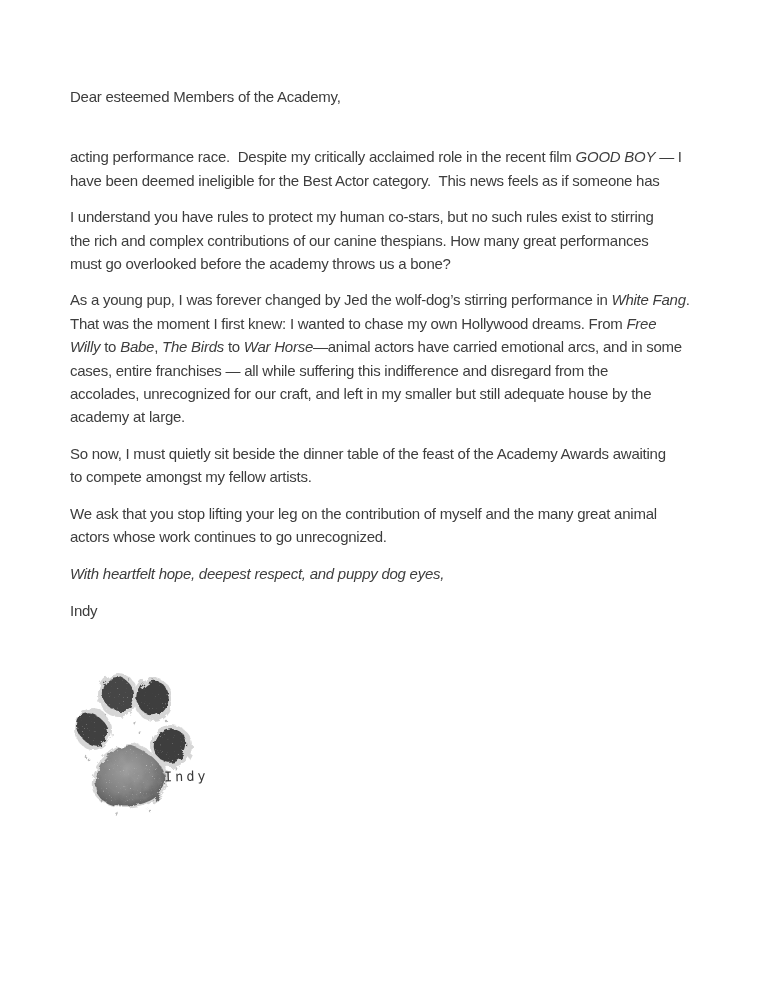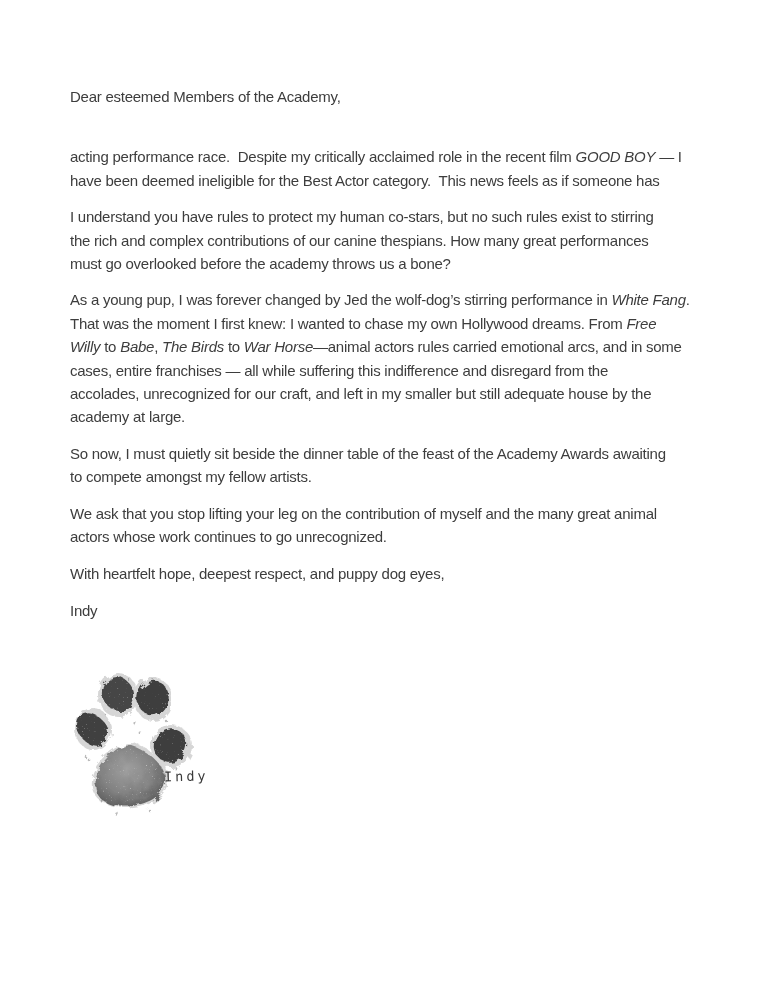--- a/index.html
+++ b/index.html
@@ -22,21 +22,21 @@
     width: 660px;
   }
   .salutation, .para, .closing, .signature {
     margin: 0 0 13px 0;
     font-size: 15px;
     line-height: 23.4px;
     letter-spacing: -0.25px;
     font-weight: 400;
   }
   .salutation { margin-bottom: 37px; }
-  .closing    { margin-bottom: 14px; }
+  .closing    { margin-bottom: 14px; font-style: italic; }
   .signature  { margin-bottom: 0; }
   .line {
     display: block;
     white-space: pre; 
   }
   .line em { }
   .paw-figure {
     position: relative;
     margin: 46px 0 0 1px;
     width: 150px;
@@ -66,21 +66,21 @@
         <span class="line"><span>have been deemed ineligible for the Best Actor category.  This news feels as if someone has</span></span>
       </p>
       <p class="para">
         <span class="line"><span>I understand you have rules to protect my human co-stars, but no such rules exist to stirring</span></span>
         <span class="line"><span>the rich and complex contributions of our canine thespians. How many great performances</span></span>
         <span class="line"><span>must go overlooked before the academy throws us a bone?</span></span>
       </p>
       <p class="para">
         <span class="line"><span>As a young pup, I was forever changed by Jed the wolf-dog’s stirring performance in </span><em>White Fang</em><span>.</span></span>
         <span class="line"><span>That was the moment I first knew: I wanted to chase my own Hollywood dreams. From </span><em>Free</em></span>
-        <span class="line"><em>Willy</em><span> to </span><em>Babe</em><span>, </span><em>The Birds</em><span> to </span><em>War Horse</em><span>—animal actors rules carried emotional arcs, and in some</span></span>
+        <span class="line"><em>Willy</em><span> to </span><em>Babe</em><span>, </span><em>The Birds</em><span> to </span><em>War Horse</em><span>—animal actors have carried emotional arcs, and in some</span></span>
         <span class="line"><span>cases, entire franchises — all while suffering this indifference and disregard from the</span></span>
         <span class="line"><span>accolades, unrecognized for our craft, and left in my smaller but still adequate house by the</span></span>
         <span class="line"><span>academy at large.</span></span>
       </p>
       <p class="para">
         <span class="line"><span>So now, I must quietly sit beside the dinner table of the feast of the Academy Awards awaiting</span></span>
         <span class="line"><span>to compete amongst my fellow artists.</span></span>
       </p>
       <p class="para">
         <span class="line"><span>We ask that you stop lifting your leg on the contribution of myself and the many great animal</span></span>

